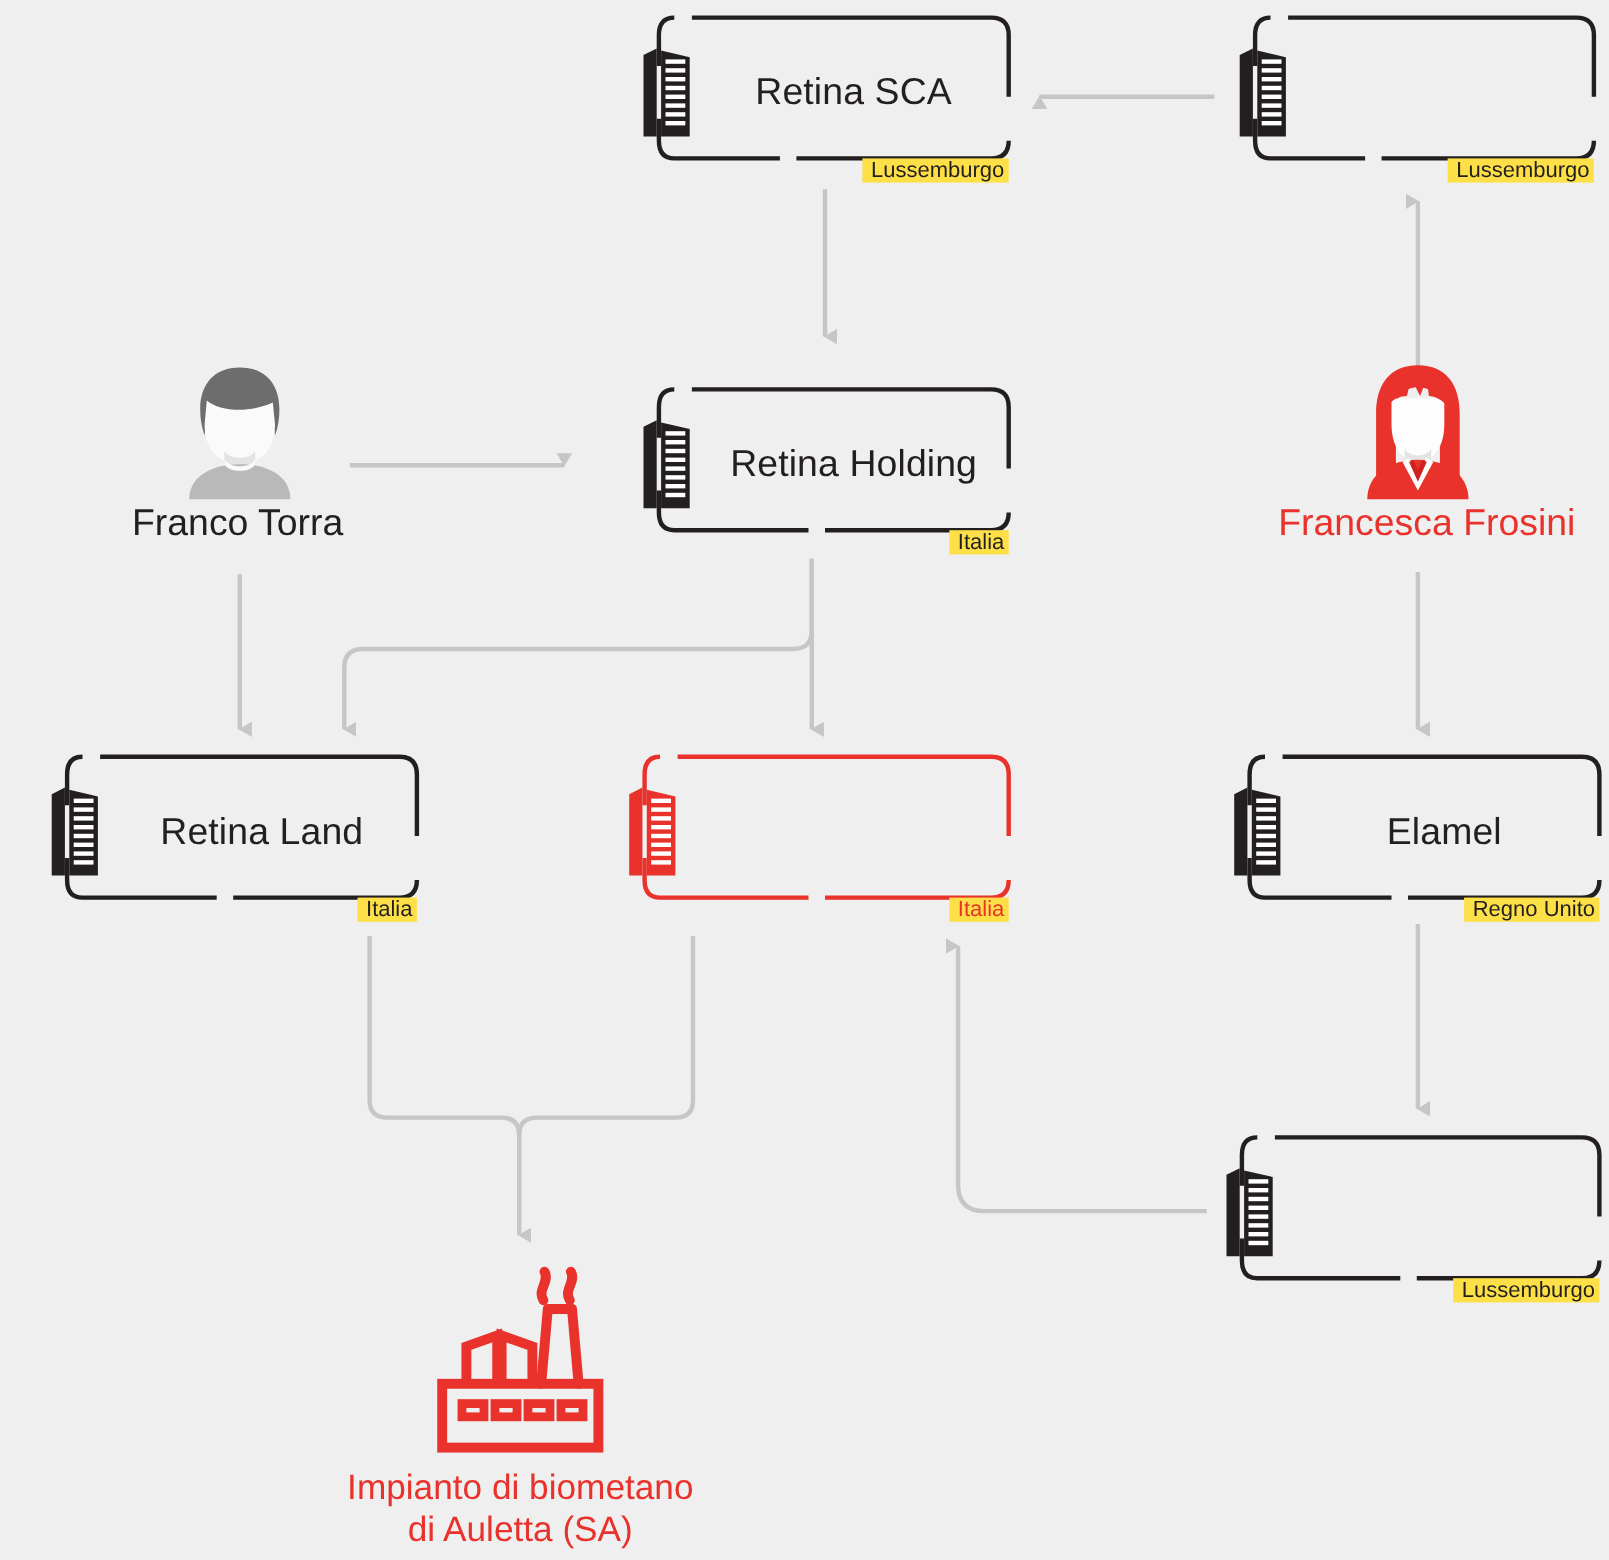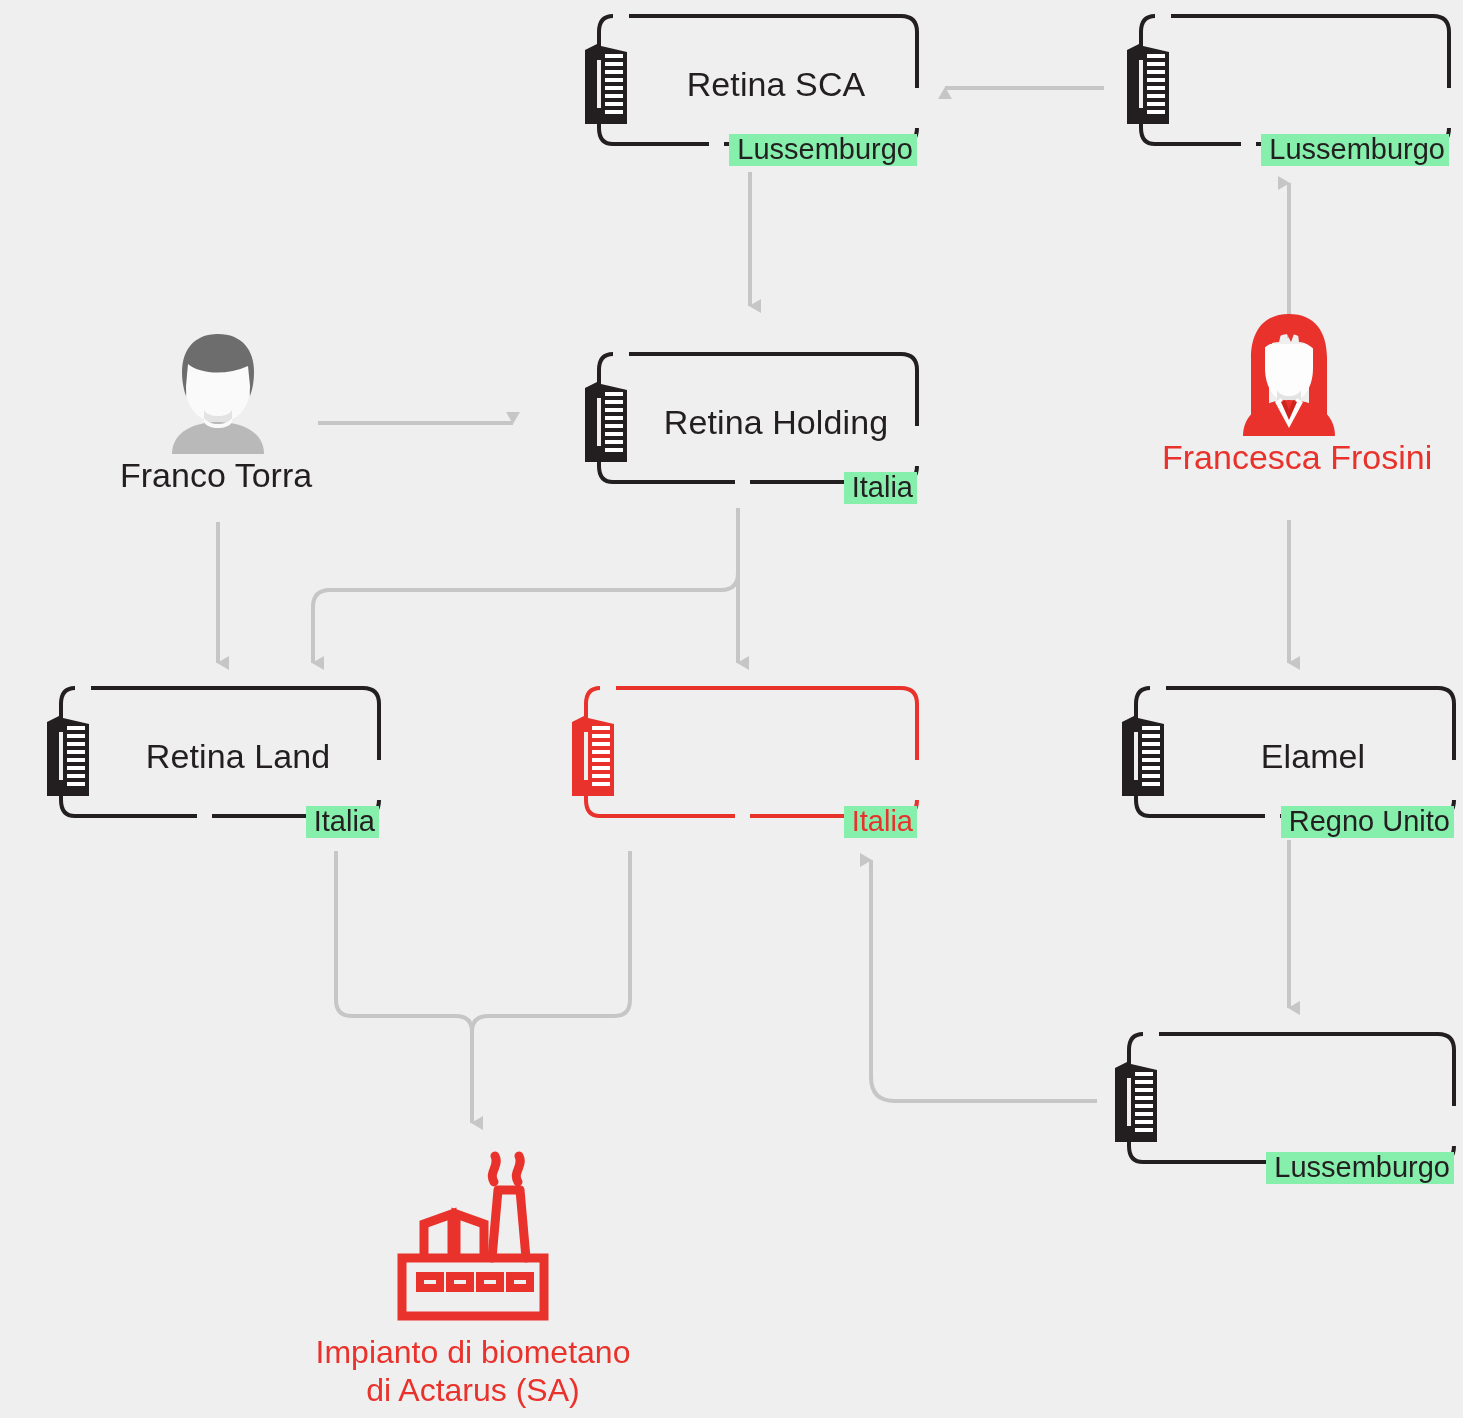--- a/index.html
+++ b/index.html
@@ -64,23 +64,23 @@
     font-size: 34px;
     line-height: 1.12;
     color: #231f20;
     letter-spacing: 0.1px;
     white-space: pre-line;
   }
   .node-country {
     position: absolute;
     right: 6px;
     bottom: -8px;
-    font-size: 29px;
+    font-size: 20px;
     color: #231f20;
-    background: #86efac;
+    background: #fde047;
     padding: 0 4px 0 8px;
     line-height: 1.1;
     z-index: 2;
   }
   .node.highlight .node-name,
   .node.highlight .node-country {
     color: #e8322b;
   }
   
   .node.two-line .node-name { top: 46%; }
@@ -254,21 +254,21 @@
 
       <path d="M50,80 L50,100 L78,100 L78,80 C74,88 54,88 50,80 Z" fill="#e3e3e3"></path>
 
       <path d="M64,92 C40,92 18,102 18,124 L110,124 C110,102 88,92 64,92 Z" fill="#b9b9b9"></path>
 
       <path d="M50,92 C54,100 74,100 78,92 L78,88 C72,96 56,96 50,88 Z" fill="#fafafa"></path>
     </svg>
     <div class="person-name">Franco Torra</div>
   </div>
 
-  <div class="person highlight" style="left:1162px; top:312px; width:254px;">
+  <div class="person highlight" style="left:1162px; top:330px; width:254px;">
     <svg class="person-avatar" viewBox="0 0 128 124" xmlns="http://www.w3.org/2000/svg">
 
       <path d="M64,2 C38,2 26,20 26,46 L26,104 L44,104 L44,44 C44,30 52,22 64,22
                C76,22 84,30 84,44 L84,104 L102,104 L102,46 C102,20 90,2 64,2 Z" fill="#e8322b"></path>
 
       <path d="M40,32 L88,32 L88,56 C88,76 78,90 64,90 C50,90 40,76 40,56 Z" fill="#fdfdfd"></path>
 
       <path d="M38,16 C50,8 78,8 90,16 L92,40 C86,34 80,30 74,30 L72,14 L66,30
                L58,14 L54,30 C46,30 40,34 36,40 Z" fill="#e8322b"></path>
 
@@ -398,16 +398,16 @@
         <rect x="24" y="108" width="142" height="58"></rect>
       </g>
       <g fill="none" stroke="#e8322b" stroke-width="8">
         <rect x="42" y="126" width="20" height="12"></rect>
         <rect x="72" y="126" width="20" height="12"></rect>
         <rect x="102" y="126" width="20" height="12"></rect>
         <rect x="132" y="126" width="20" height="12"></rect>
       </g>
     </svg>
     <div class="plant-label">Impianto di biometano
-di Actarus (SA)</div>
+di Auletta (SA)</div>
   </div>
 
 </div>
 
 </body></html>

